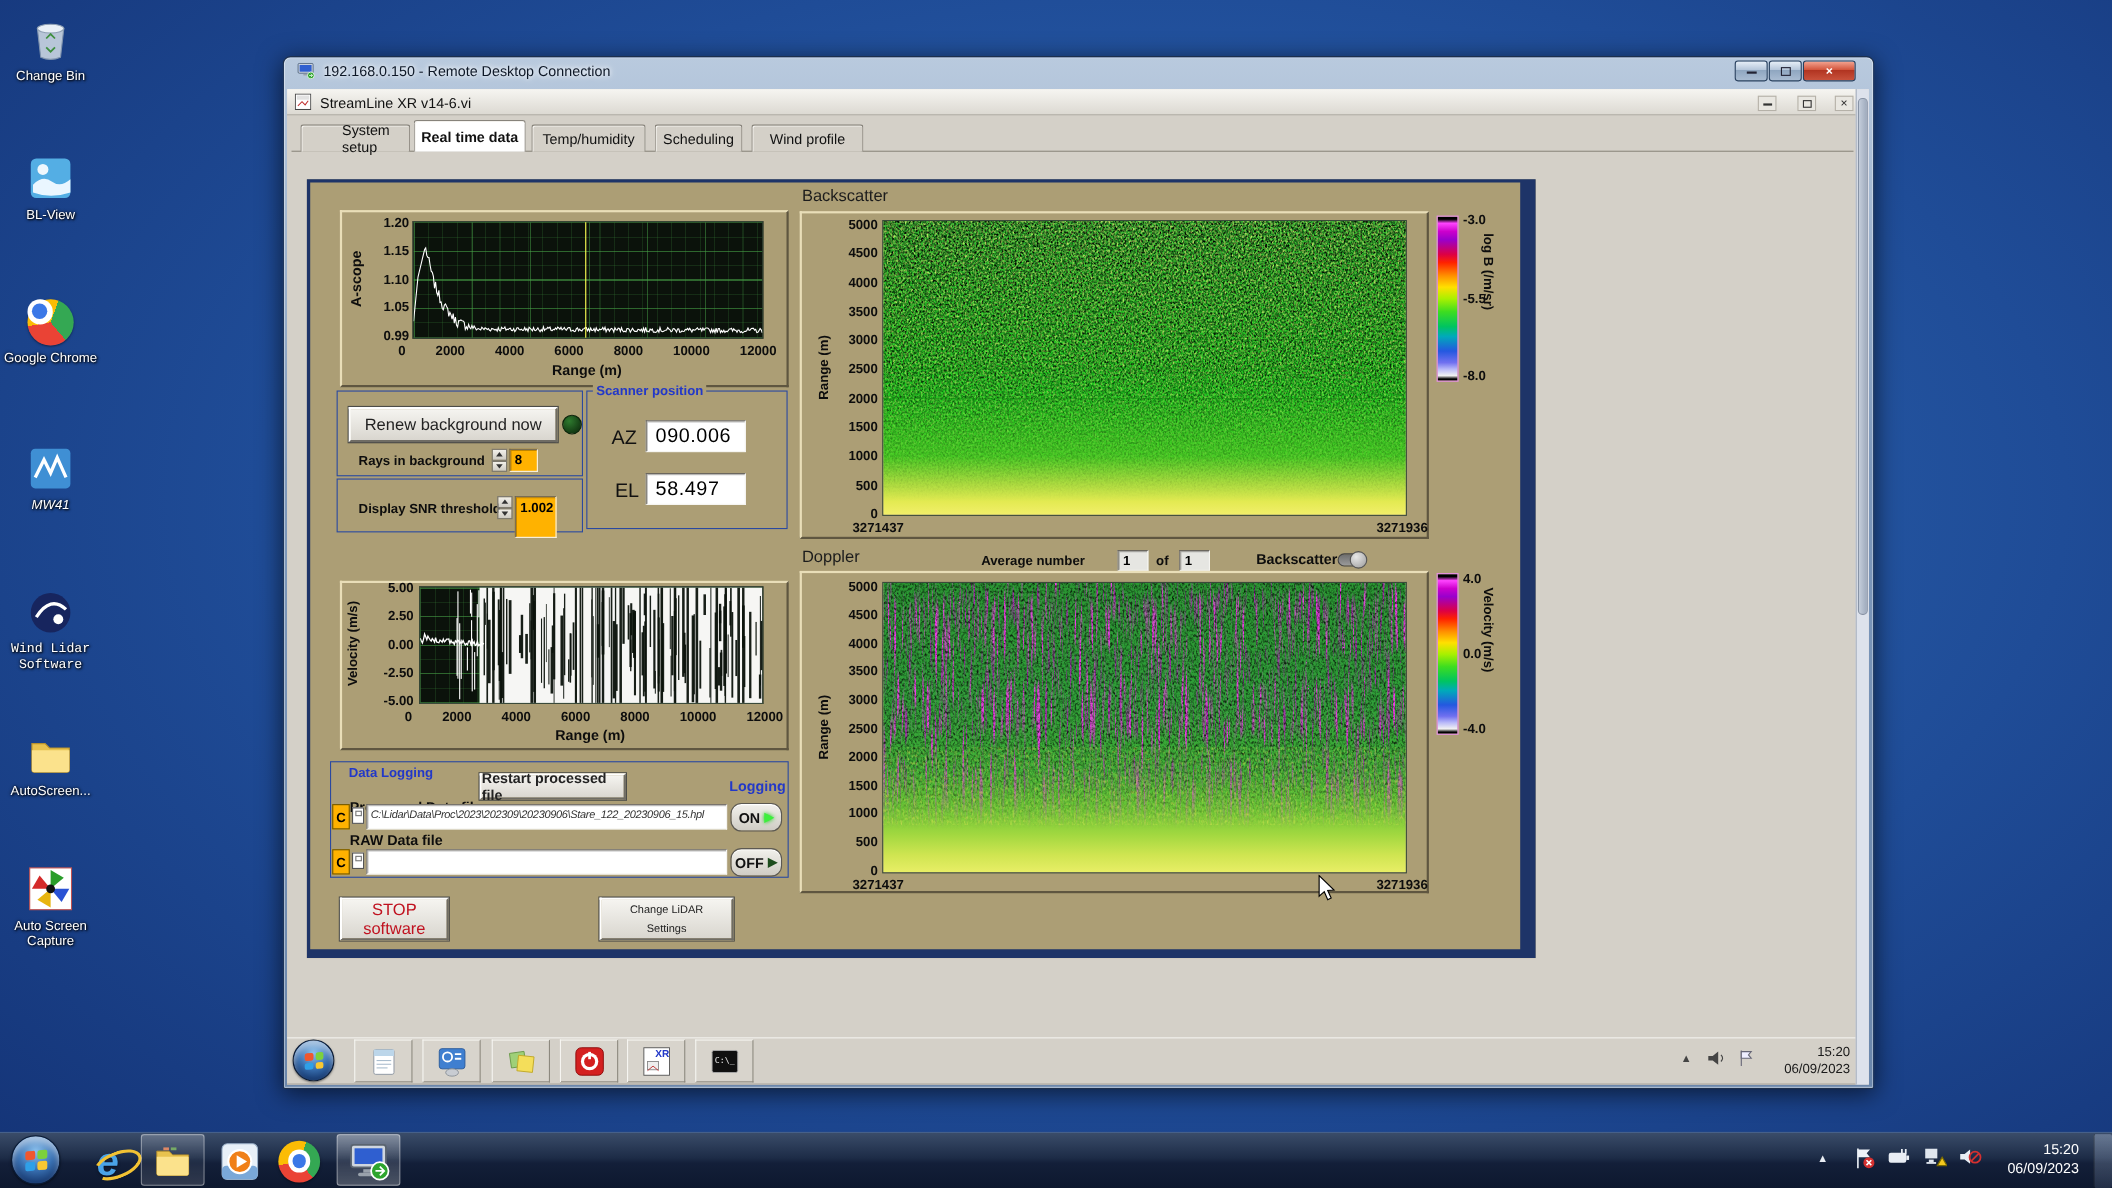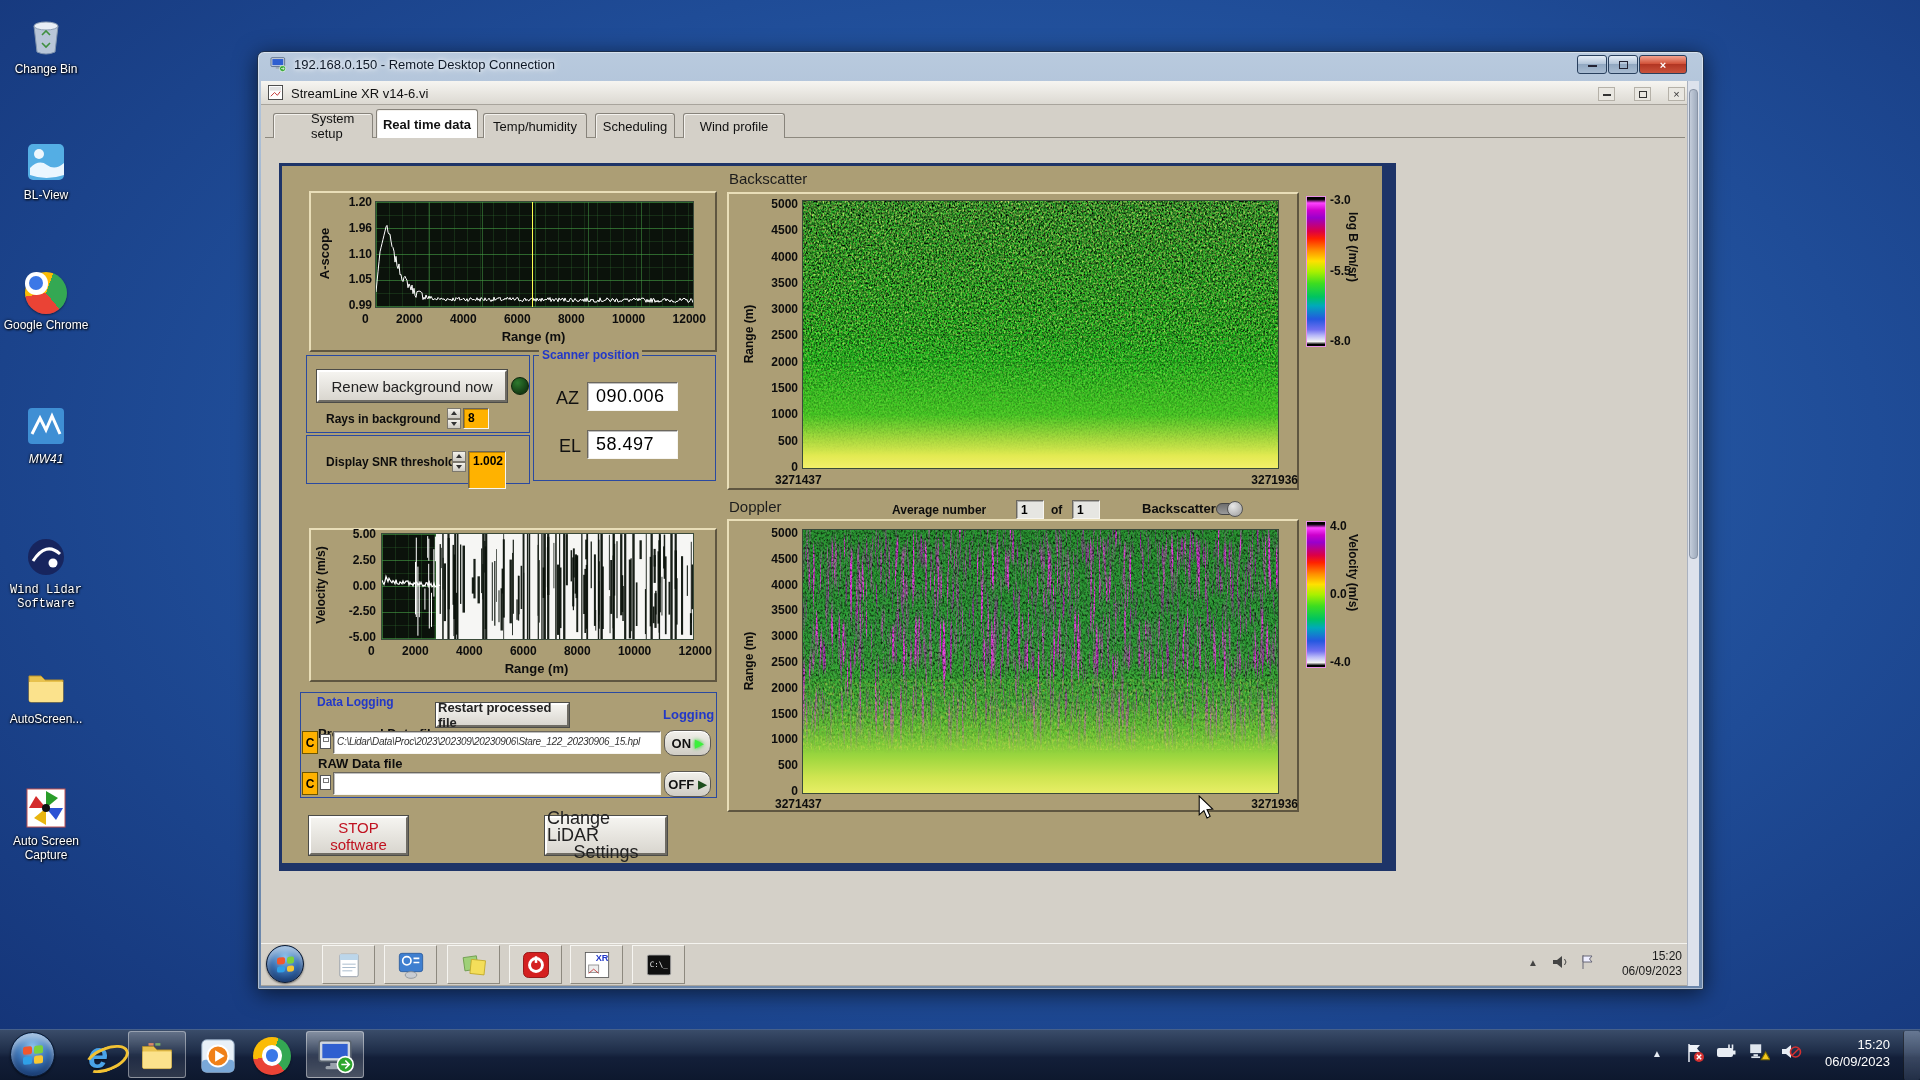--- a/index.html
+++ b/index.html
@@ -264,21 +264,21 @@
   <div class="tab" style="left:683px;width:102px;">
       <span>Wind profile</span>
     </div>
 
   <div class="abs panel"></div>
 
   <div class="gframe" style="left:309px;top:191px;width:408px;height:161px;"></div>
   <div class="axlabel rot" style="left:289px;top:246px;width:70px;">A-scope</div>
   <div class="yticks" style="left:334px;top:195px;width:38px;height:117px;">
       <span>1.20</span>
-      <span>1.96</span>
+      <span>1.15</span>
       <span>1.10</span>
       <span>1.05</span>
       <span>0.99</span>
     </div>
   <div class="plotgrid" style="left:375px;top:201px;width:319px;height:107px;">
     <svg id="ascope-svg" width="100%" height="100%" viewBox="0 0 317 105" preserveAspectRatio="none">
         <polyline points="0,90.00 1,79.91 2,69.81 3,59.72 4,49.84 5,45.68 6,41.52 7,37.35 8,33.19 9,29.02 10,24.86 11,23.40 12,30.18 13,32.10 14,32.20 15,39.13 16,44.52 17,45.55 18,49.25 19,60.11 20,54.33 21,63.94 22,66.61 23,61.94 24,72.87 25,72.47 26,78.18 27,79.56 28,75.35 29,74.31 30,76.55 31,78.38 32,85.69 33,81.91 34,84.22 35,88.06 36,83.08 37,91.70 38,86.31 39,93.43 40,95.38 41,89.50 42,89.62 43,88.83 44,89.56 45,89.72 46,90.89 47,97.57 48,95.17 49,97.19 50,92.94 51,95.74 52,96.82 53,94.03 54,96.51 55,94.30 56,96.05 57,97.99 58,97.13 59,96.67 60,97.39 61,97.92 62,95.49 63,96.57 64,97.69 65,96.06 66,96.65 67,97.50 68,96.73 69,98.24 70,98.93 71,96.66 72,96.97 73,97.29 74,98.01 75,97.31 76,99.00 77,95.89 78,98.45 79,98.83 80,95.55 81,96.67 82,96.61 83,95.20 84,98.28 85,97.24 86,97.64 87,96.58 88,96.36 89,98.39 90,98.57 91,96.66 92,99.44 93,98.18 94,95.96 95,96.02 96,97.53 97,97.82 98,97.19 99,98.34 100,98.18 101,95.70 102,98.23 103,96.83 104,99.25 105,95.58 106,96.44 107,97.52 108,98.76 109,95.82 110,98.25 111,98.56 112,97.51 113,96.08 114,97.94 115,99.57 116,97.69 117,99.10 118,95.14 119,98.35 120,97.02 121,96.95 122,95.58 123,96.38 124,95.25 125,98.48 126,98.62 127,97.42 128,97.88 129,96.12 130,97.39 131,95.42 132,96.17 133,97.42 134,95.57 135,97.94 136,97.07 137,95.71 138,97.63 139,98.20 140,96.38 141,95.69 142,95.80 143,98.93 144,98.64 145,98.22 146,99.54 147,99.15 148,96.79 149,96.11 150,98.72 151,97.30 152,98.51 153,98.96 154,97.10 155,96.92 156,95.69 157,95.72 158,98.73 159,96.77 160,99.30 161,96.14 162,98.35 163,98.45 164,96.74 165,99.37 166,96.07 167,98.28 168,98.65 169,97.14 170,97.77 171,97.40 172,95.72 173,97.89 174,95.50 175,99.59 176,97.30 177,97.01 178,99.21 179,97.21 180,96.51 181,97.33 182,99.74 183,95.94 184,97.84 185,98.03 186,96.28 187,96.60 188,99.29 189,95.96 190,98.55 191,99.58 192,99.04 193,99.74 194,96.61 195,96.60 196,97.45 197,100.00 198,98.23 199,96.40 200,98.07 201,99.25 202,99.09 203,99.37 204,97.40 205,97.48 206,98.71 207,97.15 208,99.56 209,96.28 210,99.64 211,95.68 212,99.51 213,98.98 214,99.75 215,97.05 216,98.20 217,97.12 218,100.03 219,99.91 220,100.19 221,99.65 222,97.98 223,99.93 224,95.77 225,98.81 226,99.54 227,99.27 228,98.78 229,98.14 230,97.94 231,95.84 232,97.06 233,97.58 234,99.56 235,99.00 236,96.71 237,96.91 238,98.05 239,99.91 240,97.04 241,96.96 242,100.05 243,99.81 244,98.89 245,99.34 246,99.17 247,97.48 248,97.84 249,96.51 250,97.93 251,96.50 252,98.09 253,99.79 254,97.49 255,98.08 256,98.02 257,96.91 258,95.97 259,97.62 260,97.32 261,96.47 262,98.96 263,96.31 264,98.20 265,96.50 266,96.14 267,96.25 268,96.57 269,98.01 270,100.31 271,97.31 272,100.12 273,97.78 274,100.34 275,96.21 276,100.46 277,96.70 278,96.73 279,100.33 280,98.56 281,100.07 282,98.22 283,100.32 284,99.02 285,99.62 286,98.67 287,97.05 288,97.08 289,96.42 290,98.96 291,96.91 292,98.17 293,98.31 294,100.04 295,98.04 296,98.26 297,100.21 298,99.42 299,100.60 300,99.89 301,99.23 302,99.29 303,98.28 304,96.24 305,98.29 306,98.08 307,96.60 308,96.50 309,96.51 310,98.19 311,97.38 312,100.33 313,100.04 314,98.60 315,96.55 316,97.82 317,100.66" fill="none" stroke="#fff" stroke-width="1"></polyline>
       </svg>
     <div id="ascope-cursor" style="position: absolute; top: 0px; width: 1px; height: 100%; background: rgb(255, 255, 80); left: 156px;"></div>
   </div>
@@ -668,21 +668,21 @@
   <div class="sunken pathtxt" style="left:333px;top:772px;width:328px;height:23px;"></div>
   <div class="onoff" style="left:664px;top:771px;width:47px;height:26px;">
       <span>OFF</span>
       <span class="ledplay" style="color:#1d4d1d;">▶</span>
     </div>
 
   <div class="btn3d" style="left:309px;top:816px;width:99px;height:39px;flex-direction:column;line-height:17px;font-size:15px;color:#C01220;">
     <span>STOP</span>
     <span>software</span>
   </div>
-  <div class="btn3d" style="left:545px;top:816px;width:122px;height:39px;flex-direction:column;line-height:17px;font-size:18px;">
+  <div class="btn3d" style="left:545px;top:816px;width:122px;height:39px;flex-direction:column;line-height:17px;font-size:10px;">
     <span>Change LiDAR</span>
     <span>Settings</span>
   </div>
 
   <div class="abs rtask"></div>
   <div class="winorb" style="left:266px;top:945px;width:38px;height:38px;">
     <span class="winflag" style="width:17px;height:15px;">
         <i class="fr"></i>
         <i class="fg"></i>
         <i class="fb"></i>

